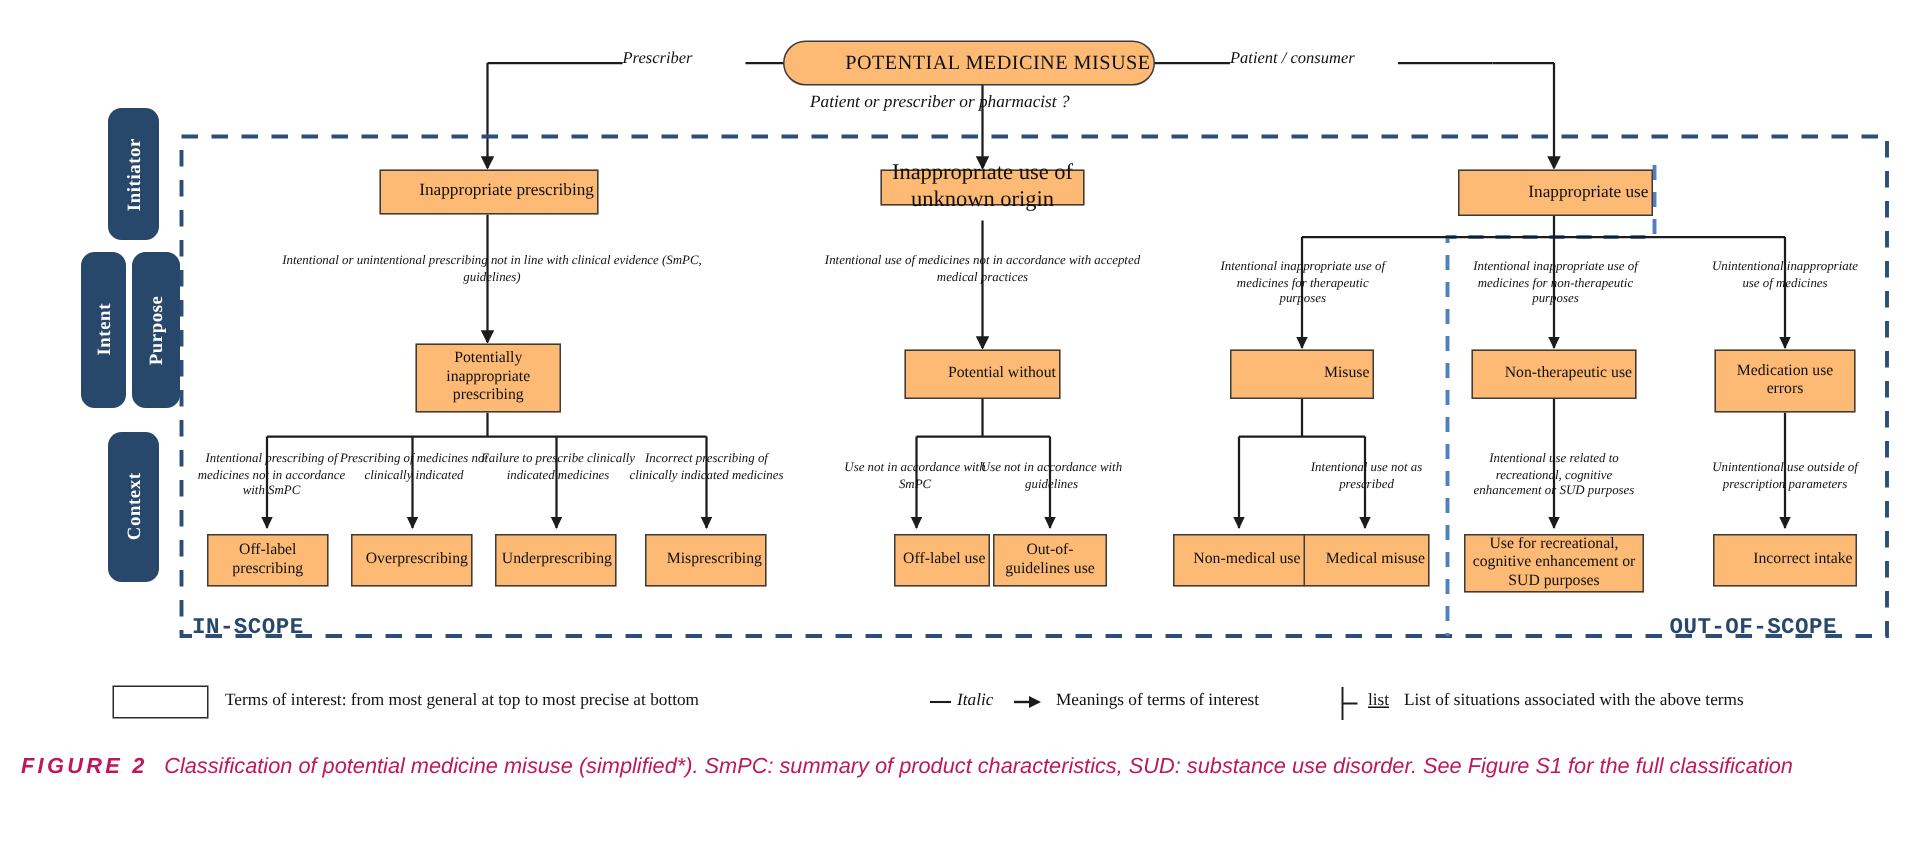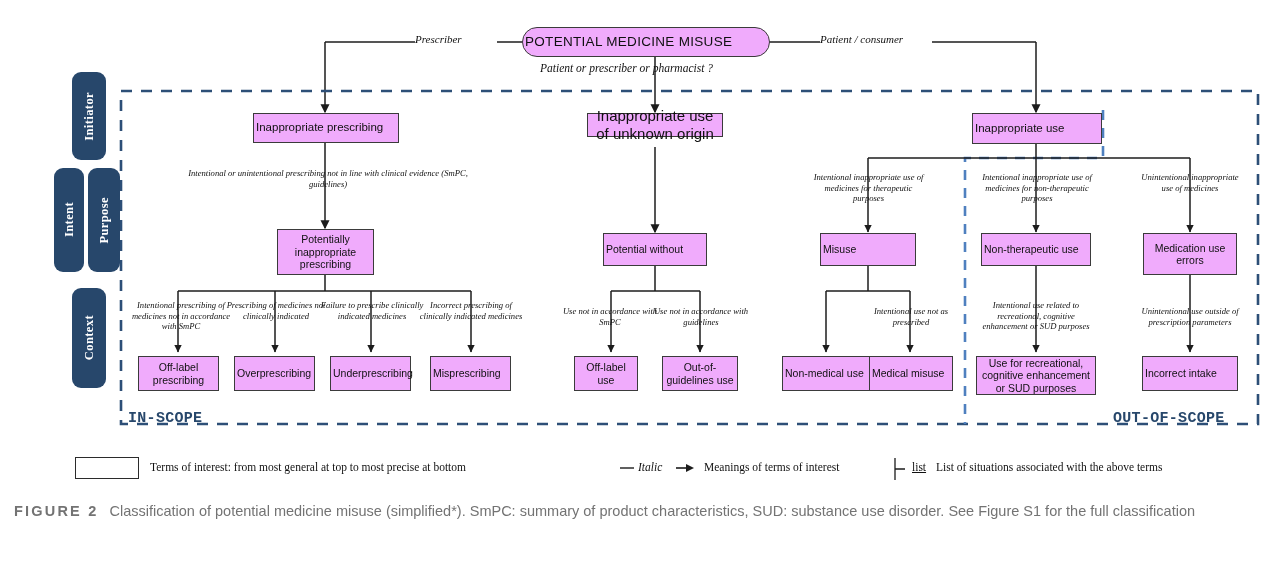--- a/index.html
+++ b/index.html
@@ -30,24 +30,24 @@
   .cat-tab span{
     writing-mode:vertical-rl;
     transform:rotate(180deg);
     white-space:nowrap;
   }
 
   
   .tbox{
     position:absolute;
     border:1.1px solid #3b3b3b;
-    background:#f0abfc;
-    display:flex; align-items:center; justify-content:flex-start;
+    background:#fdba74;
+    display:flex; align-items:center; justify-content:flex-end;
     text-align:center;
-    font-family:Liberation Sans, sans-serif;
+    font-family:Liberation Serif, serif;
     font-size:10.5px;
     line-height:1.18;
     padding:1px 2px;
     color:#101010;
   }
   .tbox.root{
     border-radius:40px;
     border:1.2px solid #3b3b3b;
     font-size:13.5px;
     letter-spacing:.3px;
@@ -98,21 +98,22 @@
     white-space:nowrap;
   }
   .legend-italic{ font-style:italic; }
 
   
   #caption{
     position:absolute; left:14px; top:500px; width:1252px;
     font-family:"Liberation Sans", sans-serif;
     font-size:14.5px;
     line-height:1.55;
-    color:#737373;
+    color:#be185d;
+    font-style:italic;
   }
   #caption b{
     font-weight:bold;
     letter-spacing:2.2px;
     margin-right:11px;
   }
 </style>
 </head>
 <body>
 
@@ -222,28 +223,29 @@
   <div class="tbox" style="left:330px; top:356px; width:81px; height:35px;">
     <span>Underprescribing</span>
   </div>
   <div class="tbox" style="left:430px; top:356px; width:81px; height:35px;">
     <span>Misprescribing</span>
   </div>
 
   <div class="tbox thick" style="left:587px; top:113px; width:136px; height:24px; font-size:15px;">
     <span>Inappropriate use of unknown origin</span>
   </div>
+  <div class="desc" style="left:544px; top:168px; width:222px;">Intentional use of medicines not in accordance with accepted medical practices</div>
   <div class="tbox" style="left:603px; top:233px; width:104px; height:33px;">
     <span>Potential without</span>
   </div>
 
   <div class="desc" style="left:561px; top:306px; width:98px;">Use not in accordance with SmPC</div>
   <div class="desc" style="left:652px; top:306px; width:98px;">Use not in accordance with guidelines</div>
 
-  <div class="tbox" style="left:574px; top:356px; width:64px; height:35px;">
+  <div class="tbox" style="left:596px; top:356px; width:64px; height:35px;">
     <span>Off-label use</span>
   </div>
   <div class="tbox" style="left:662px; top:356px; width:76px; height:35px;">
     <span>Out-of-guidelines use</span>
   </div>
 
   <div class="tbox thick" style="left:972px; top:113px; width:130px; height:31px; font-size:11.5px;">
     <span>Inappropriate use</span>
   </div>
 

